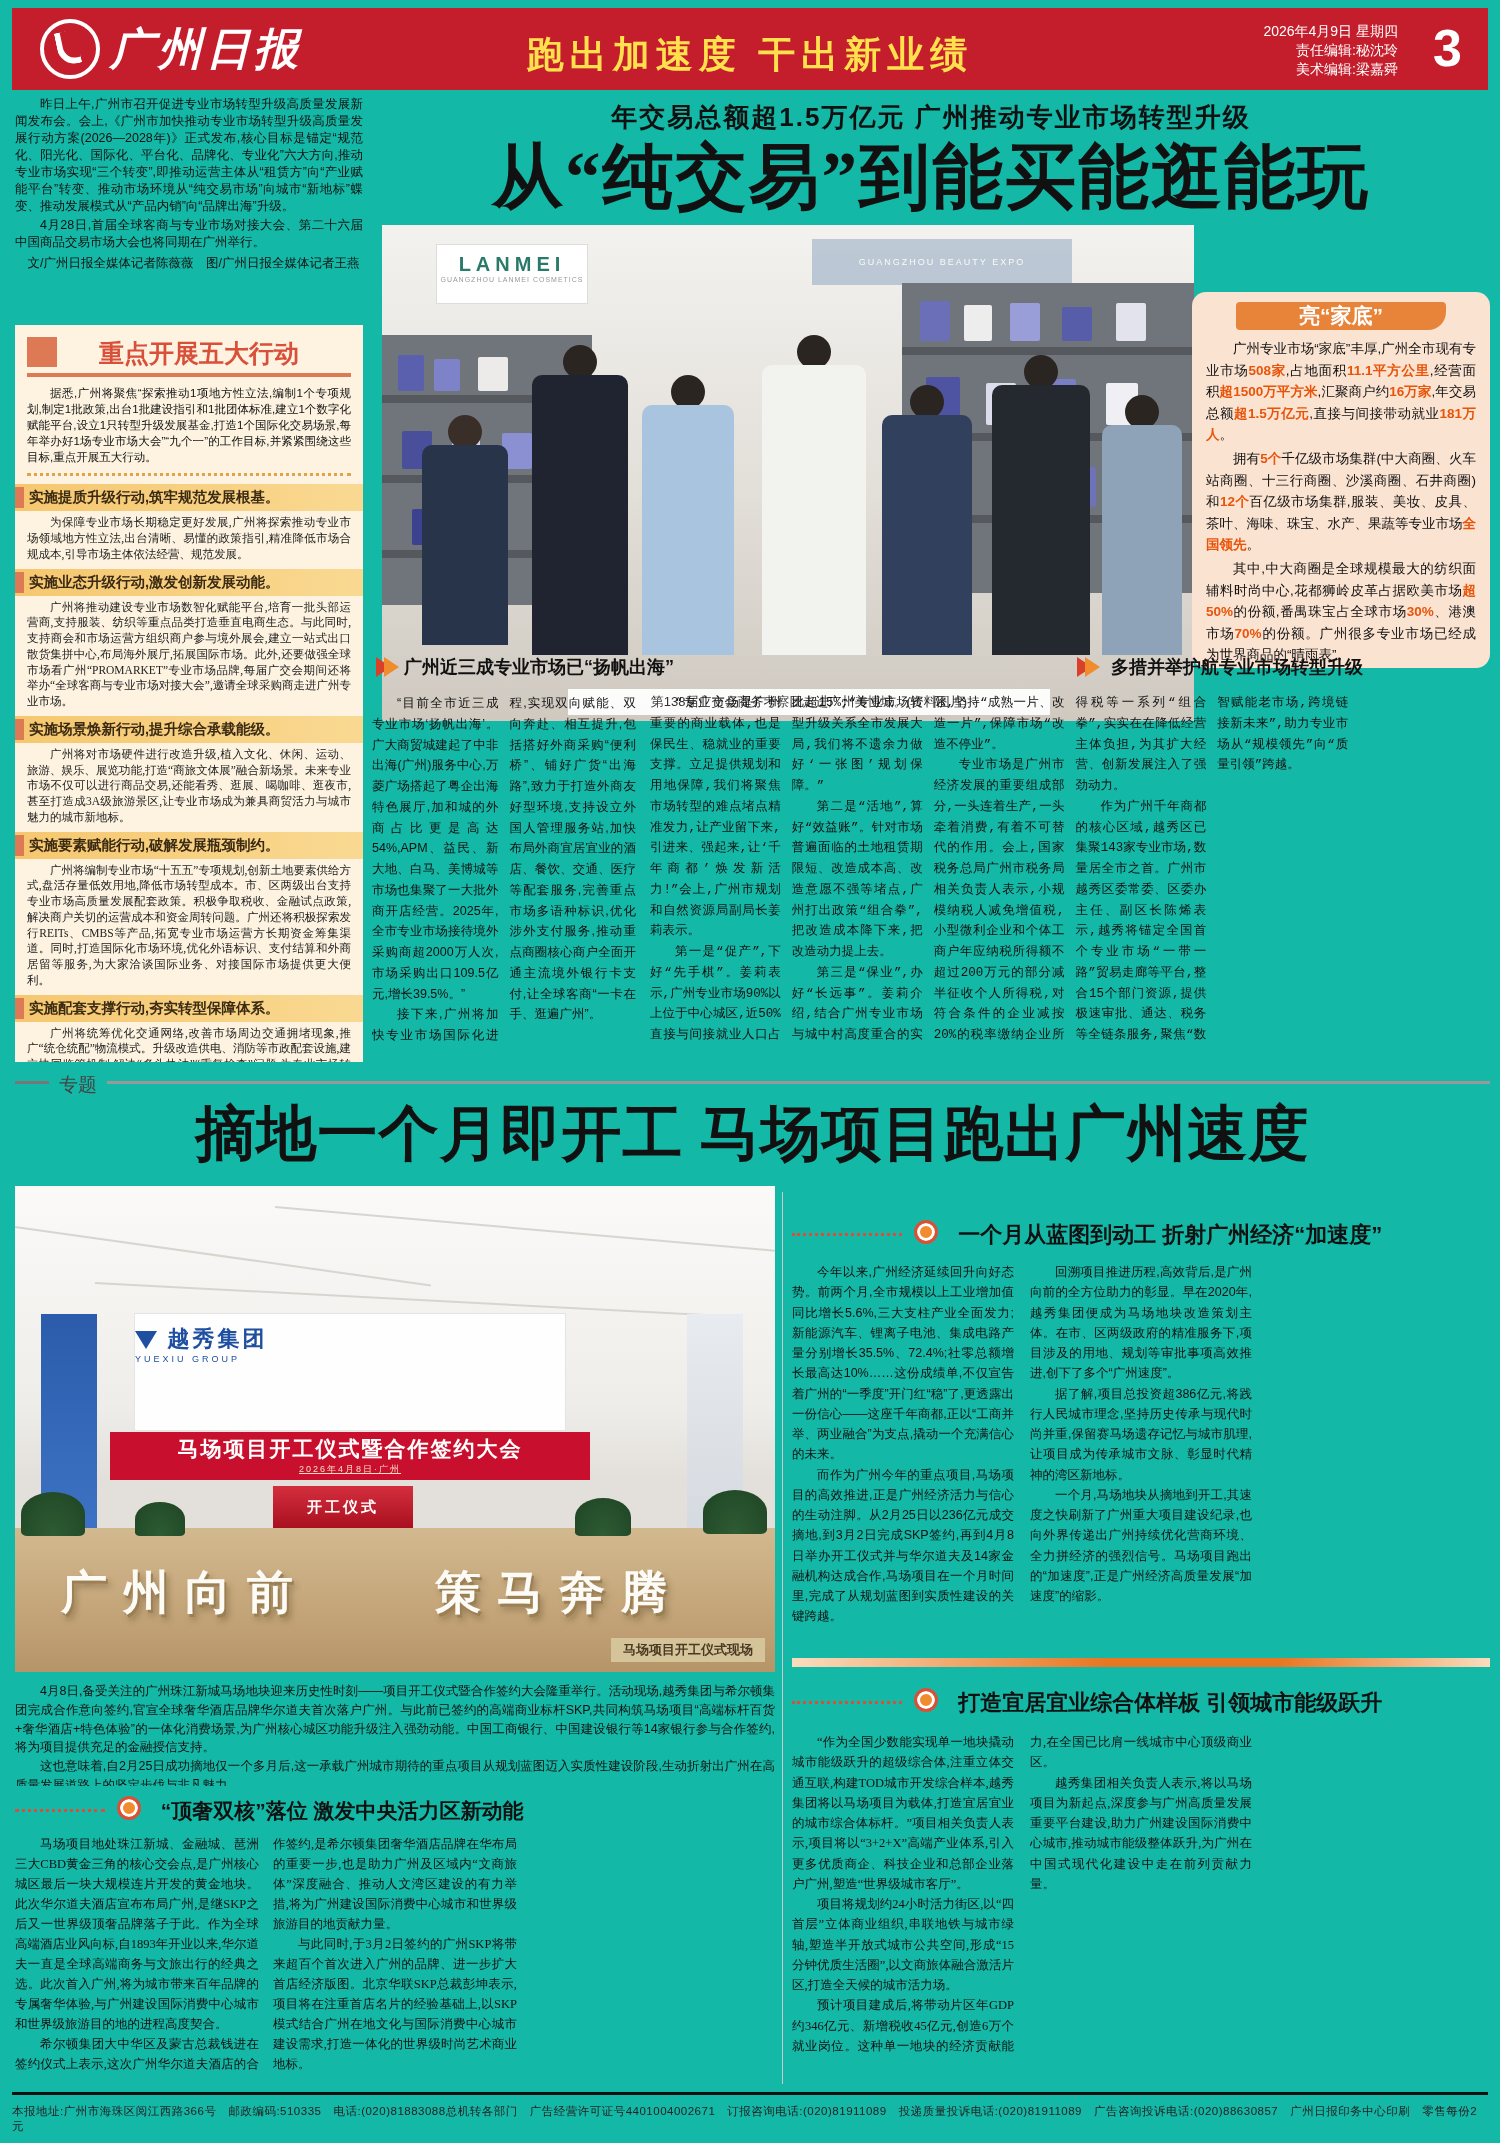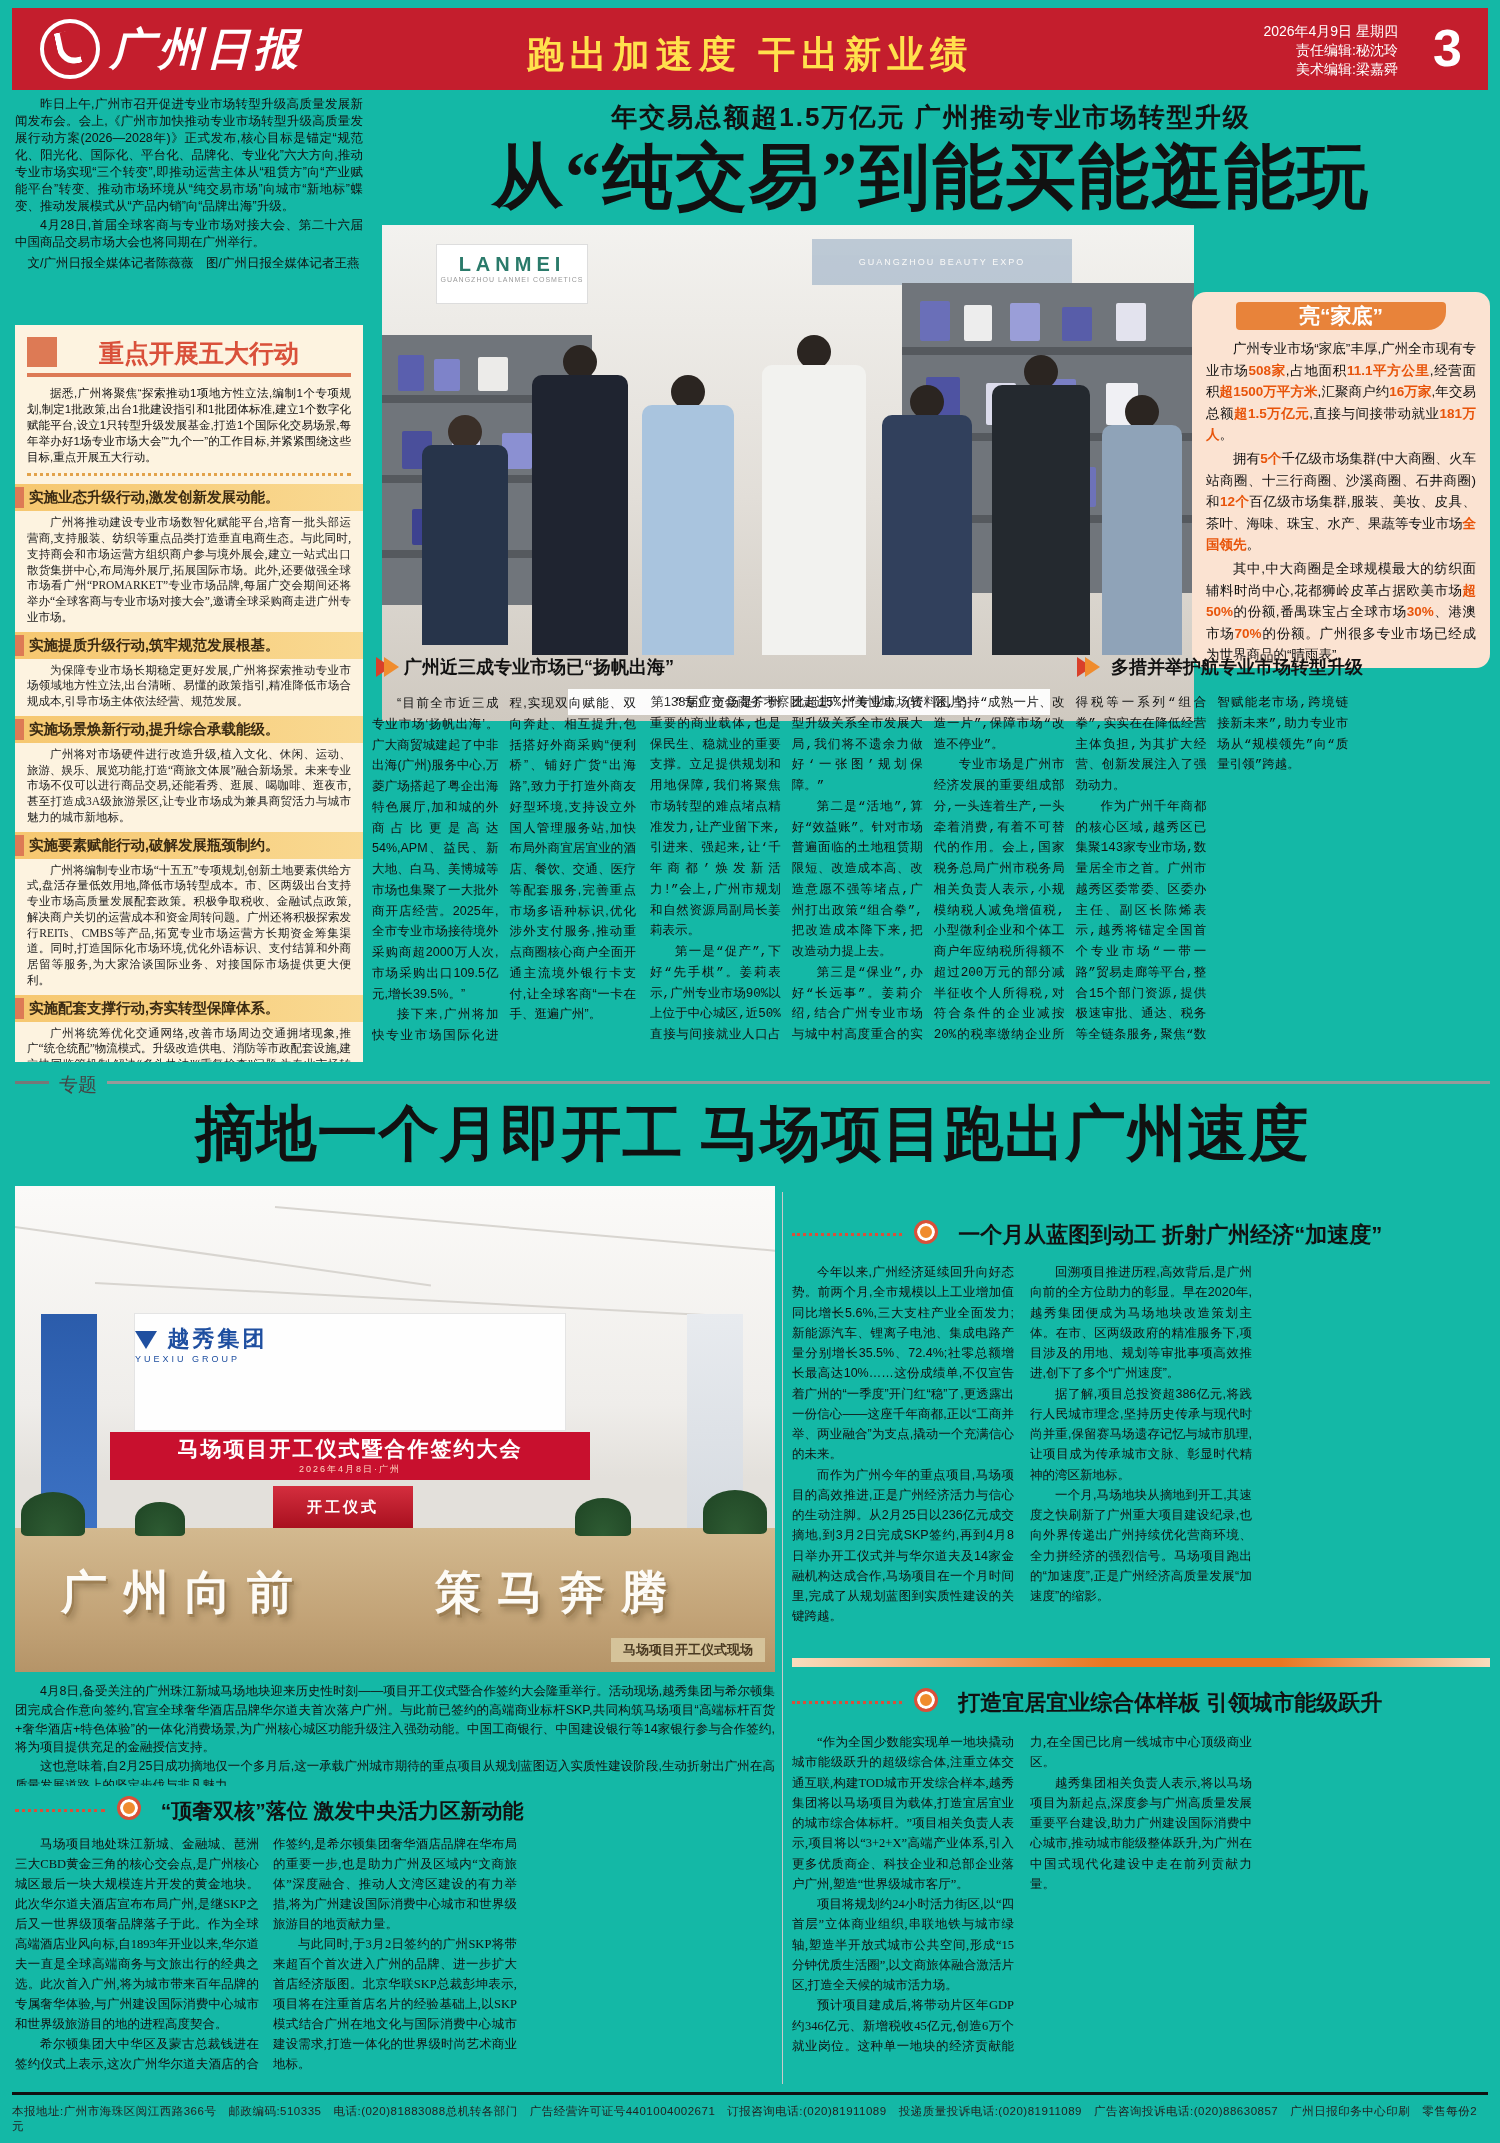--- a/index.html
+++ b/index.html
@@ -92,21 +92,21 @@
   .backdrop{position:absolute;left:120px;top:128px;width:430px;height:116px;background:#fefefe;
         box-shadow:0 0 0 1px #e4e4e4;}
   .yx-logo{margin-top:10px;color:#1f4fa0;font-weight:bold;}
   .yx-logo .v{display:inline-block;width:0;height:0;border-left:11px solid transparent;border-right:11px solid transparent;
         border-top:18px solid #1f4fa0;vertical-align:-3px;margin-right:6px;}
   .yx-cn{font-size:22px;letter-spacing:3px;}
   .yx-en{font-size:9px;letter-spacing:3px;color:#1f4fa0;}
   .banner-red{position:absolute;left:95px;top:246px;width:480px;height:48px;background:#c8102e;color:#fff;
         text-align:center;}
   .banner-red .t{font-size:21px;font-weight:bold;letter-spacing:2px;line-height:34px;}
-  .banner-red .d{font-size:9px;letter-spacing:2px;color:#ffd9c2;line-height:6px;}
+  .banner-red .d{font-size:9px;letter-spacing:2px;color:#ffd9c2;line-height:6px;text-decoration:underline;}
   .pillar{position:absolute;top:128px;width:56px;height:232px;background:linear-gradient(180deg,#2b5cab,#3e74c6);}
   .podium{position:absolute;left:258px;top:300px;width:140px;height:42px;background:linear-gradient(180deg,#d42e3e,#a9101f);
         color:#fff;font-size:15px;font-weight:bold;text-align:center;line-height:42px;letter-spacing:3px;}
   .sand{position:absolute;left:0;top:342px;width:760px;height:144px;
         background:linear-gradient(180deg,#d3b98f 0%,#c3a478 60%,#b59468 100%);}
   .sand-txt{position:absolute;top:34px;font-size:46px;font-weight:bold;color:#fdfbf6;letter-spacing:16px;
         font-family:"Liberation Serif","DejaVu Serif",serif;
         text-shadow:2px 3px 0 #9d7f54,4px 6px 6px rgba(90,70,40,.45);}
   .plant{position:absolute;width:64px;height:44px;background:radial-gradient(ellipse at 50% 100%,#2e5c33,#1f4424);
         border-radius:50% 50% 10% 10%;}
@@ -163,26 +163,26 @@
 
   <div class="actions">
     <div class="actions-titlebar">
       <div class="actions-sq"></div>
       <div class="actions-title">重点开展五大行动</div>
     </div>
     <p class="p actions-lead">据悉,广州将聚焦“探索推动1项地方性立法,编制1个专项规划,制定1批政策,出台1批建设指引和1批团体标准,建立1个数字化赋能平台,设立1只转型升级发展基金,打造1个国际化交易场景,每年举办好1场专业市场大会”“九个一”的工作目标,并紧紧围绕这些目标,重点开展五大行动。</p>
     <div class="dots"></div>
 
     <div>
+      <div class="sec-h">实施提质升级行动,筑牢规范发展根基。</div>
+      <p class="p sec-b">为保障专业市场长期稳定更好发展,广州将探索推动专业市场领域地方性立法,出台清晰、易懂的政策指引,精准降低市场合规成本,引导市场主体依法经营、规范发展。</p>
+    </div>
+    <div>
       <div class="sec-h">实施业态升级行动,激发创新发展动能。</div>
       <p class="p sec-b">广州将推动建设专业市场数智化赋能平台,培育一批头部运营商,支持服装、纺织等重点品类打造垂直电商生态。与此同时,支持商会和市场运营方组织商户参与境外展会,建立一站式出口散货集拼中心,布局海外展厅,拓展国际市场。此外,还要做强全球市场看广州“PROMARKET”专业市场品牌,每届广交会期间还将举办“全球客商与专业市场对接大会”,邀请全球采购商走进广州专业市场。</p>
-    </div>
-    <div>
-      <div class="sec-h">实施提质升级行动,筑牢规范发展根基。</div>
-      <p class="p sec-b">为保障专业市场长期稳定更好发展,广州将探索推动专业市场领域地方性立法,出台清晰、易懂的政策指引,精准降低市场合规成本,引导市场主体依法经营、规范发展。</p>
     </div>
     <div>
       <div class="sec-h">实施场景焕新行动,提升综合承载能级。</div>
       <p class="p sec-b">广州将对市场硬件进行改造升级,植入文化、休闲、运动、旅游、娱乐、展览功能,打造“商旅文体展”融合新场景。未来专业市场不仅可以进行商品交易,还能看秀、逛展、喝咖啡、逛夜市,甚至打造成3A级旅游景区,让专业市场成为兼具商贸活力与城市魅力的城市新地标。</p>
     </div>
     <div>
       <div class="sec-h">实施要素赋能行动,破解发展瓶颈制约。</div>
       <p class="p sec-b">广州将编制专业市场“十五五”专项规划,创新土地要素供给方式,盘活存量低效用地,降低市场转型成本。市、区两级出台支持专业市场高质量发展配套政策。积极争取税收、金融试点政策,解决商户关切的运营成本和资金周转问题。广州还将积极探索发行REITs、CMBS等产品,拓宽专业市场运营方长期资金筹集渠道。同时,打造国际化市场环境,优化外语标识、支付结算和外商居留等服务,为大家洽谈国际业务、对接国际市场提供更大便利。</p>
     </div>
     <div>

